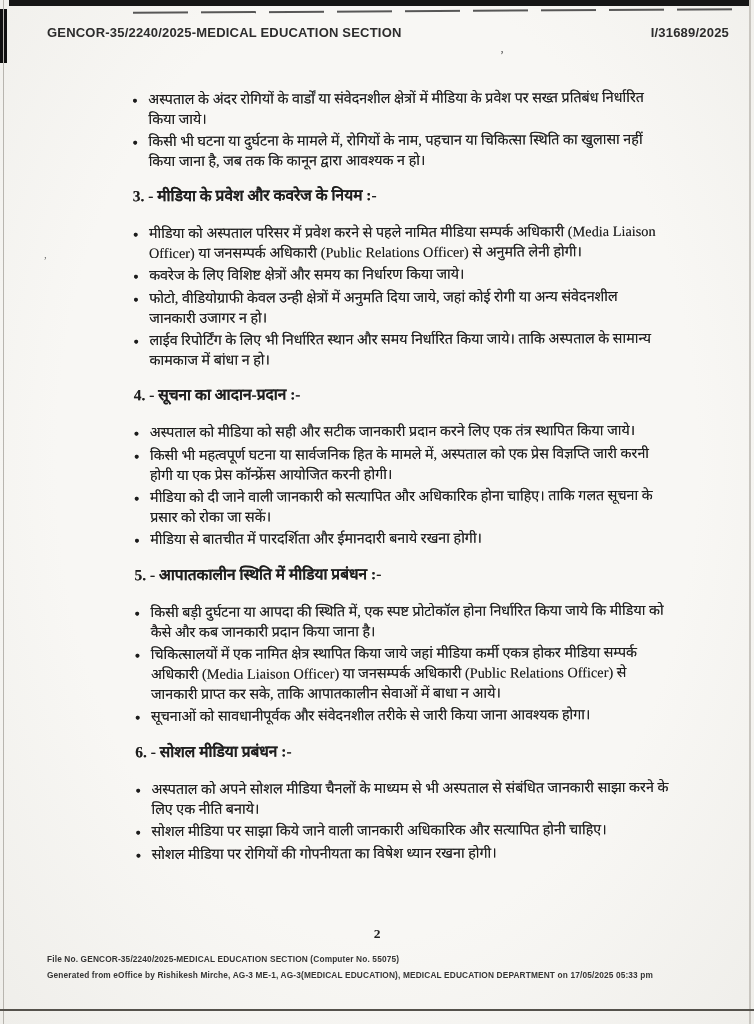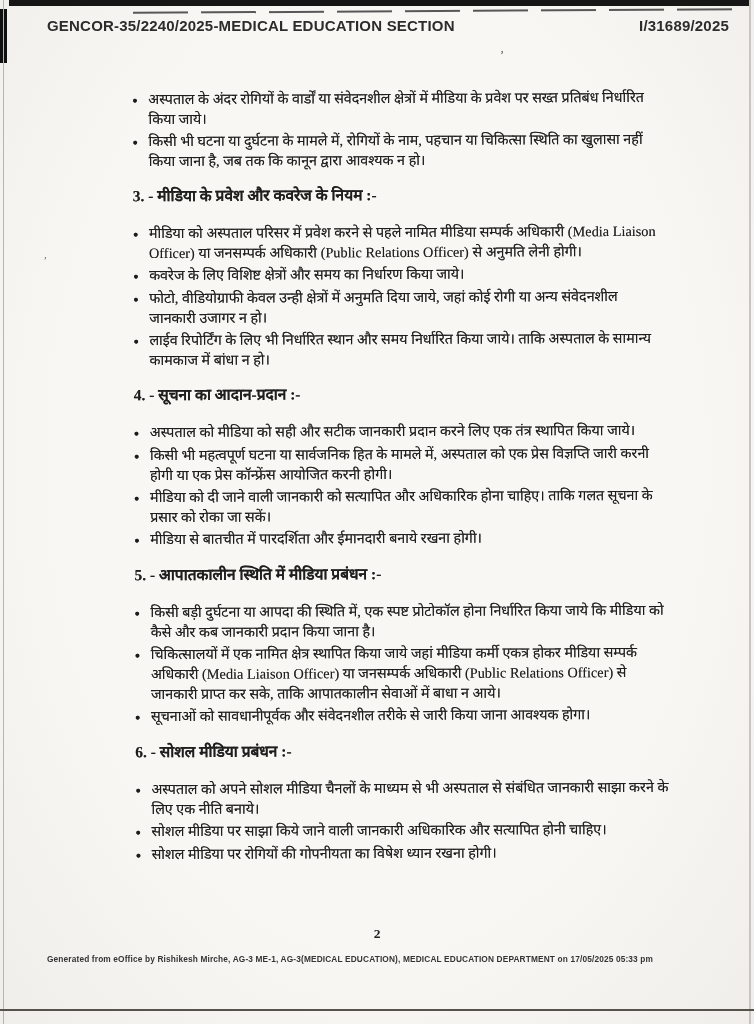--- a/index.html
+++ b/index.html
@@ -50,23 +50,23 @@
     position: absolute; top: 48px; left: 500px;
     font-size: 12px; color: #4a4a4a;
   }
   .speck-comma {
     position: absolute; top: 248px; left: 44px;
     font-size: 11px; color: #6a6a6a;
   }
 
   
   .hdr {
-    position: absolute; top: 17px;
+    position: absolute; top: 25px;
     font-family: "Liberation Sans", "DejaVu Sans", sans-serif;
-    font-size: 15px; font-weight: 700; letter-spacing: .2px;
+    font-size: 13px; font-weight: 700; letter-spacing: .2px;
     color: #2c2c2c;
   }
   .hdr-left  { left: 47px; }
   .hdr-right { right: 25px; }
 
   
   .content {
     position: absolute;
     top: 88px; left: 134px; width: 534px;
     transform: rotate(-0.25deg);
@@ -200,16 +200,17 @@
     </div>
     <div class="bullet-row">
       <span class="bullet-dot">●</span>
       <span class="bullet-text">सोशल मीडिया पर रोगियों की गोपनीयता का विषेश ध्यान रखना होगी।</span>
     </div>
 
   </div>
 
   <div class="page-number">2</div>
   <div class="footer">
+    <div>File No. GENCOR-35/2240/2025-MEDICAL EDUCATION SECTION (Computer No. 55075)</div>
     <div>Generated from eOffice by Rishikesh Mirche, AG-3 ME-1, AG-3(MEDICAL EDUCATION), MEDICAL EDUCATION DEPARTMENT on 17/05/2025 05:33 pm</div>
   </div>
 
 </div>
 
 </body></html>

